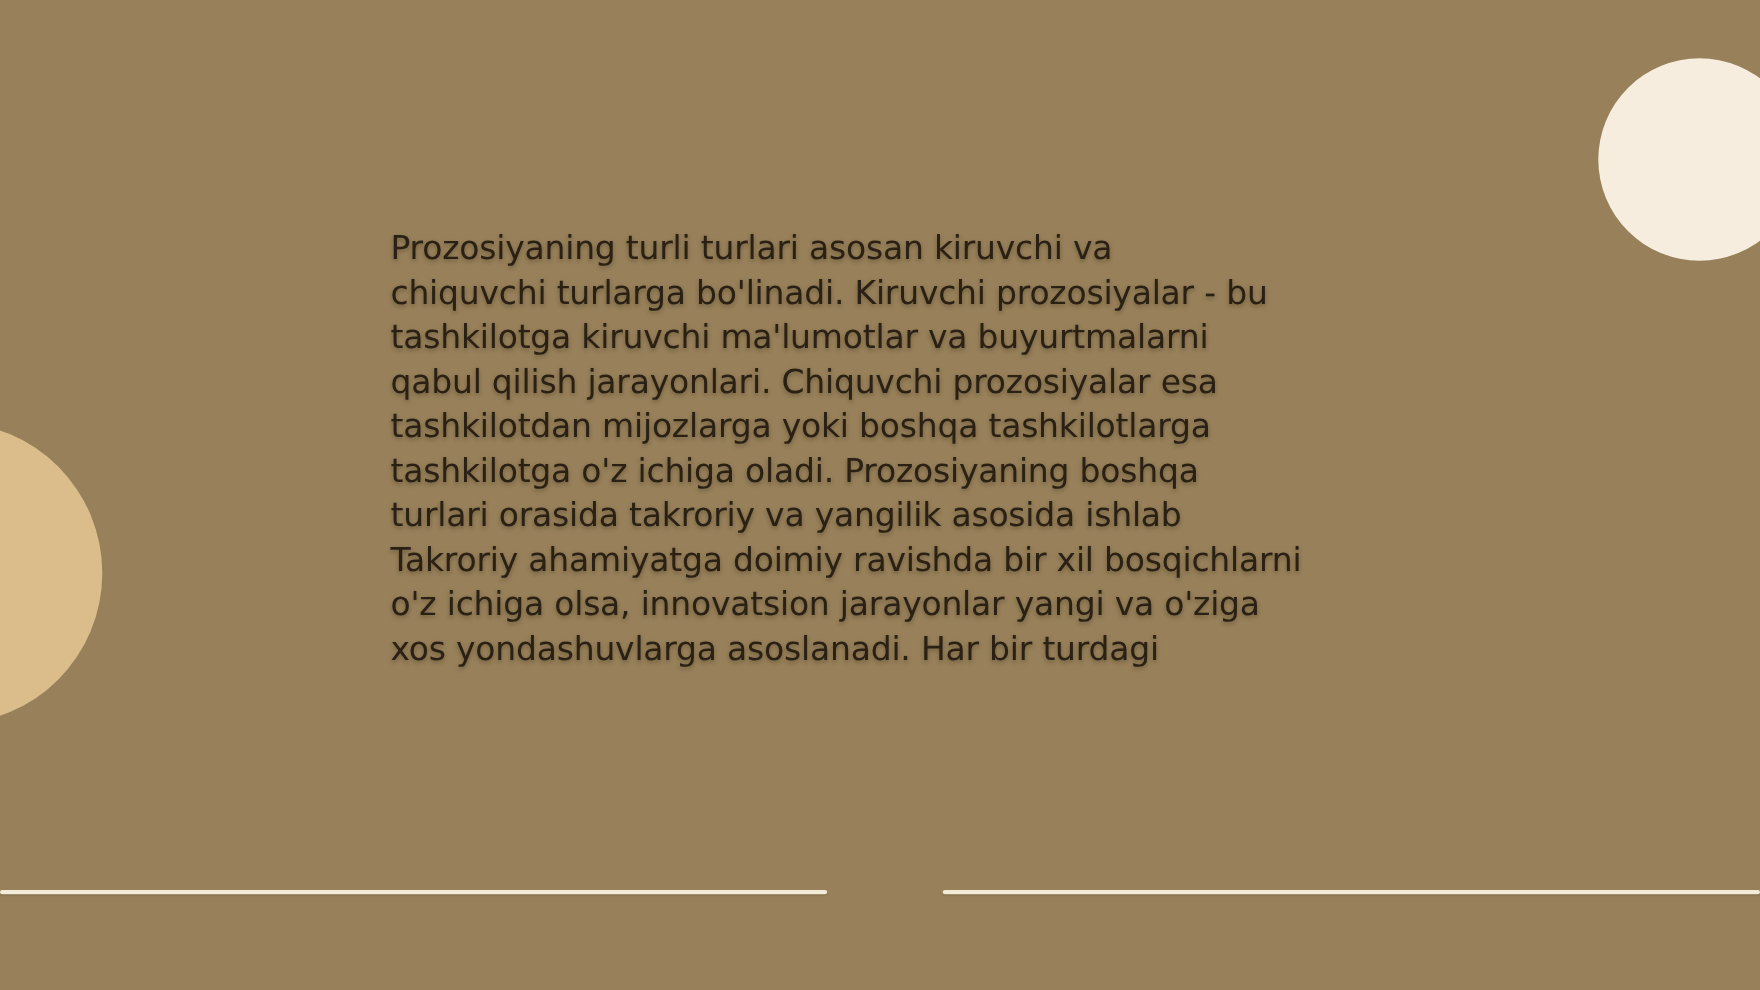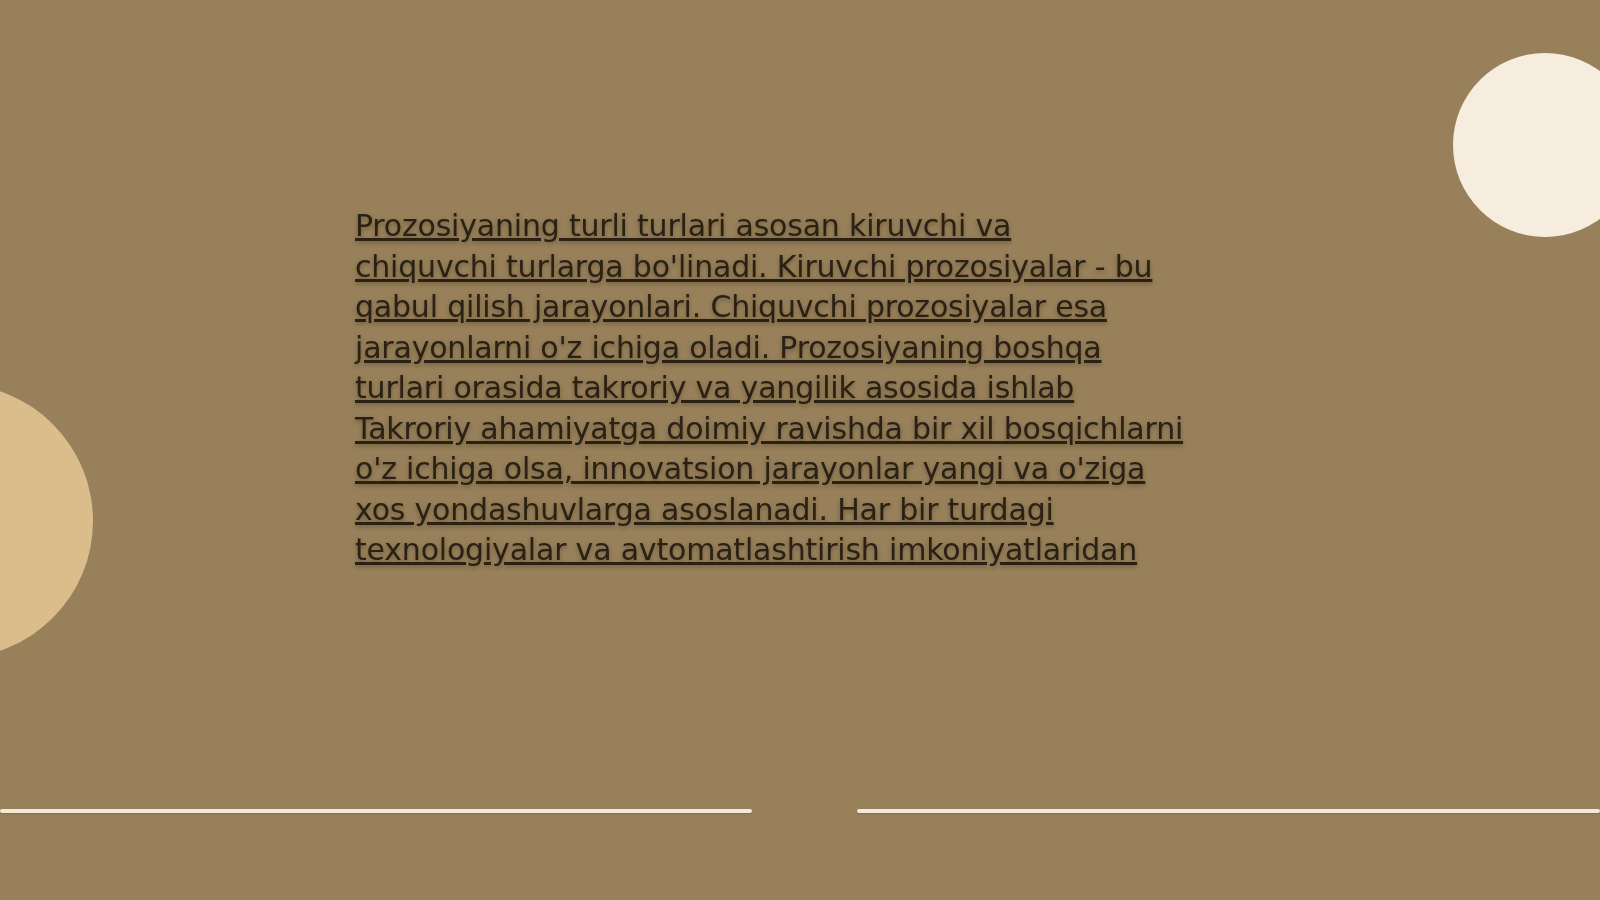--- a/index.html
+++ b/index.html
@@ -56,35 +56,35 @@
     z-index: 2;
   }
   .text-line {
     display: block;
     white-space: nowrap;
     font-size: 30px;
     line-height: 40.5px;
     letter-spacing: -0.2px;
     color: var(--text, #2a2114);
     text-shadow: 0 2px 4px rgba(40, 28, 10, 0.35);
-    text-decoration: underline;
   }
 </style>
 </head>
 <body>
 
 <div class="circle circle-left"></div>
 <div class="circle circle-top-right"></div>
 
 <div class="footer-line footer-line-left"></div>
 <div class="footer-line footer-line-right"></div>
 
 <div class="text-block">
   <span class="text-line">Prozosiyaning turli turlari asosan kiruvchi va</span>
   <span class="text-line">chiquvchi turlarga bo'linadi. Kiruvchi prozosiyalar - bu</span>
+  <span class="text-line">tashkilotga kiruvchi ma'lumotlar va buyurtmalarni</span>
   <span class="text-line">qabul qilish jarayonlari. Chiquvchi prozosiyalar esa</span>
-  <span class="text-line">jarayonlarni o'z ichiga oladi. Prozosiyaning boshqa</span>
+  <span class="text-line">tashkilotdan mijozlarga yoki boshqa tashkilotlarga</span>
+  <span class="text-line">tashkilotga o'z ichiga oladi. Prozosiyaning boshqa</span>
   <span class="text-line">turlari orasida takroriy va yangilik asosida ishlab</span>
   <span class="text-line">Takroriy ahamiyatga doimiy ravishda bir xil bosqichlarni</span>
   <span class="text-line">o'z ichiga olsa, innovatsion jarayonlar yangi va o'ziga</span>
   <span class="text-line">xos yondashuvlarga asoslanadi. Har bir turdagi</span>
-  <span class="text-line">texnologiyalar va avtomatlashtirish imkoniyatlaridan</span>
 </div>
 
 </body></html>

